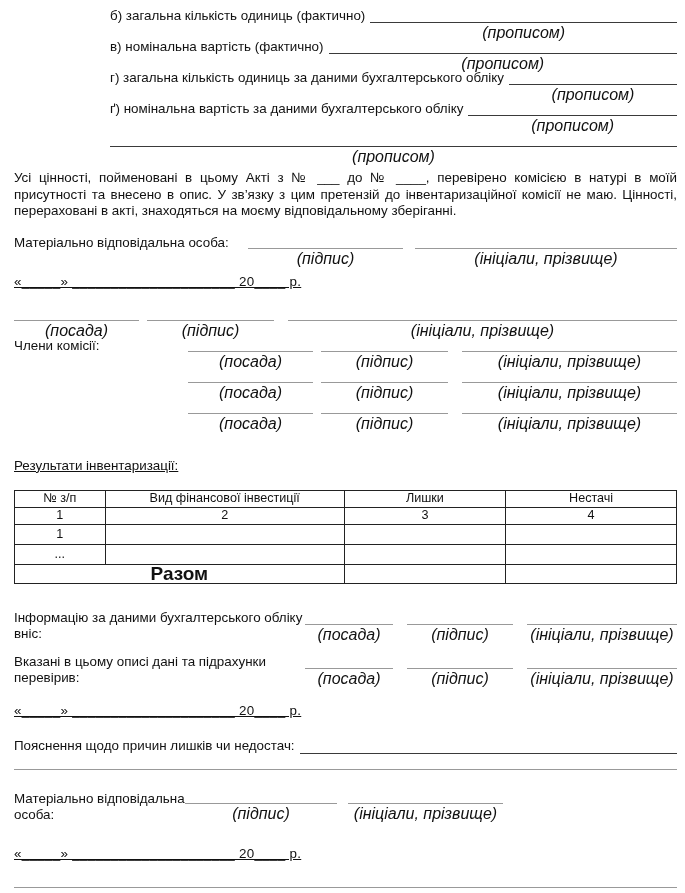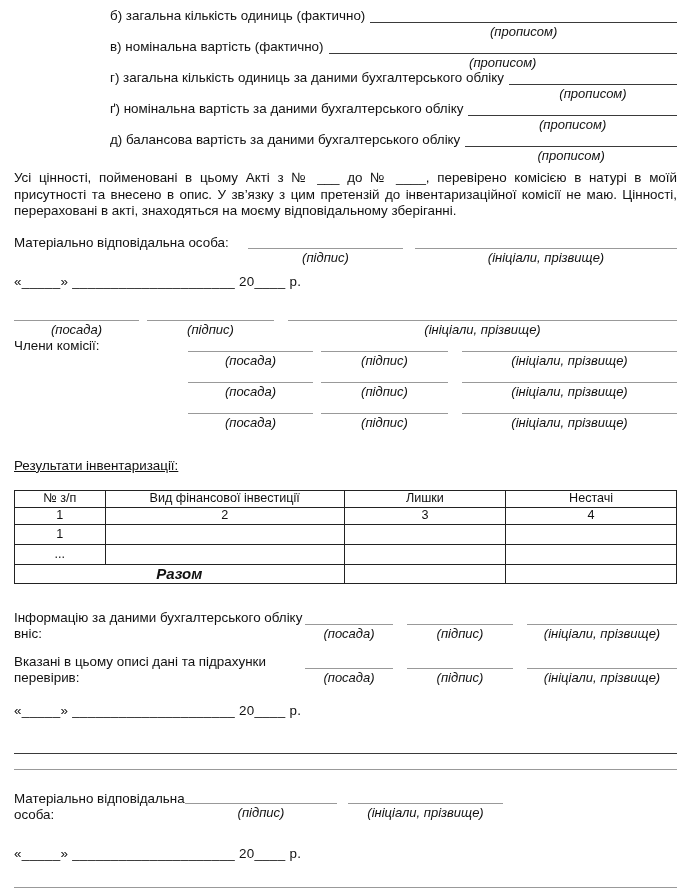--- a/index.html
+++ b/index.html
@@ -6,49 +6,49 @@
   html,body { background:#fff; }
   .page {
     width:685px; height:893px; background:#fff; color:#111;
     font-family:"Liberation Sans", sans-serif; font-size:13.4px;
     padding:8px 8px 0 14px; position:relative; overflow:hidden;
   }
   
   .fi-row { display:flex; margin-left:96px; height:31px; align-items:flex-start; }
   .fi-label { white-space:nowrap; padding-right:5px; line-height:16px; }
   .fi-fill { flex:1; position:relative; height:15px; border-bottom:1px solid #3a3a3a; }
-  .cap { font-style:italic; font-size:13px; color:#111; }
+  .cap { font-style:italic; font-size:16px; color:#111; }
   .fi-cap { position:absolute; top:16px; left:0; right:0; text-align:center; }
   
   .statement { margin-top:7px; text-align:justify; line-height:16.6px; }
   
   .sig { border-top:1px solid #999; text-align:center; padding-top:1px; }
   .sig .cap { display:inline-block; }
   
   .mvo-row { display:flex; margin-top:15px; height:30px; }
   .mvo-label { width:234px; line-height:15px; }
   .mvo-sig1 { width:155px; margin-right:12px; margin-top:13px; }
   .mvo-sig2 { flex:1; margin-top:13px; }
-  .date-row { margin-top:9px; height:16px; letter-spacing:0.3px; }
+  .date-row { margin-top:9px; height:16px; letter-spacing:0.3px;text-decoration:underline; }
   
   .comm { margin-top:17px; }
   .comm-row { display:flex; height:31px; }
   .comm-label { width:174px; line-height:15px; }
   .comm-c1 { width:125px; margin-right:8px; margin-top:13px; }
   .comm-c2 { width:127px; margin-right:14px; margin-top:13px; }
   .comm-c3 { flex:1; margin-top:13px; }
   
   .results-title { margin-top:27px;text-decoration:underline; }
   table.inv { width:100%; border-collapse:collapse; margin-top:17px; font-size:12.6px; }
   table.inv td { border:1px solid #222; text-align:center; padding:0 3px; line-height:15px; }
   tr.h-row td { height:17px; }
   tr.n-row td { height:17px; }
   tr.d-row td { height:20px; }
   tr.t-row td { height:19px; }
-  td.total-cell { font-weight:bold; font-size:15px;font-style:italic; }
+  td.total-cell { font-weight:bold; font-size:19px; }
   
   .info-block { margin-top:26px; }
   .info-row { display:flex; margin-bottom:4px; min-height:40px; }
   .info-label { width:291px; line-height:16.4px; }
   .info-c1 { width:88px; margin-right:14px; margin-top:14px; }
   .info-c2 { width:106px; margin-right:14px; margin-top:14px; }
   .info-c3 { flex:1; margin-top:14px; }
   
   .explain-row { display:flex; margin-top:19px; height:16px; }
   .explain-label { white-space:nowrap; padding-right:5px; }
@@ -88,21 +88,20 @@
           <span class="cap fi-cap">(прописом)</span>
         </span>
     </div>
     <div class="fi-row">
       <span class="fi-label">ґ) номінальна вартість за даними бухгалтерського обліку</span>
       <span class="fi-fill">
           <span class="cap fi-cap">(прописом)</span>
         </span>
     </div>
     <div class="fi-row">
-      <span class="fi-label">д) балансова вартість за даними бухгалтерського обліку</span>
       <span class="fi-fill">
           <span class="cap fi-cap">(прописом)</span>
         </span>
     </div>
   </div>
 
   <p class="statement">Усі цінності, пойменовані в цьому Акті з № ___ до № ____, перевірено комісією в натурі в моїй присутності та внесено в опис. У зв’язку з цим претензій до інвентаризаційної комісії не маю. Цінності, перераховані в акті, знаходяться на моєму відповідальному зберіганні.</p>
 
   <div class="mvo-row">
     <span class="mvo-label">Матеріально відповідальна особа:</span>
@@ -191,20 +190,21 @@
       <span class="info-label">Вказані в цьому описі дані та підрахунки перевірив:</span>
       <span class="sig info-c1"><span class="cap">(посада)</span></span>
       <span class="sig info-c2"><span class="cap">(підпис)</span></span>
       <span class="sig info-c3"><span class="cap">(ініціали, прізвище)</span></span>
     </div>
   </div>
 
   <div class="date-row">«_____» _____________________ 20____ р.</div>
 
   <div class="explain-row">
+    <span class="explain-label">Пояснення щодо причин лишків чи недостач:</span>
     <span class="explain-fill"></span>
   </div>
   <div class="full-line"></div>
 
   <div class="mvo2-row">
     <span class="mvo2-label">Матеріально відповідальна особа:</span>
     <span class="sig mvo2-sig1"><span class="cap">(підпис)</span></span>
     <span class="sig mvo2-sig2"><span class="cap">(ініціали, прізвище)</span></span>
   </div>
 

